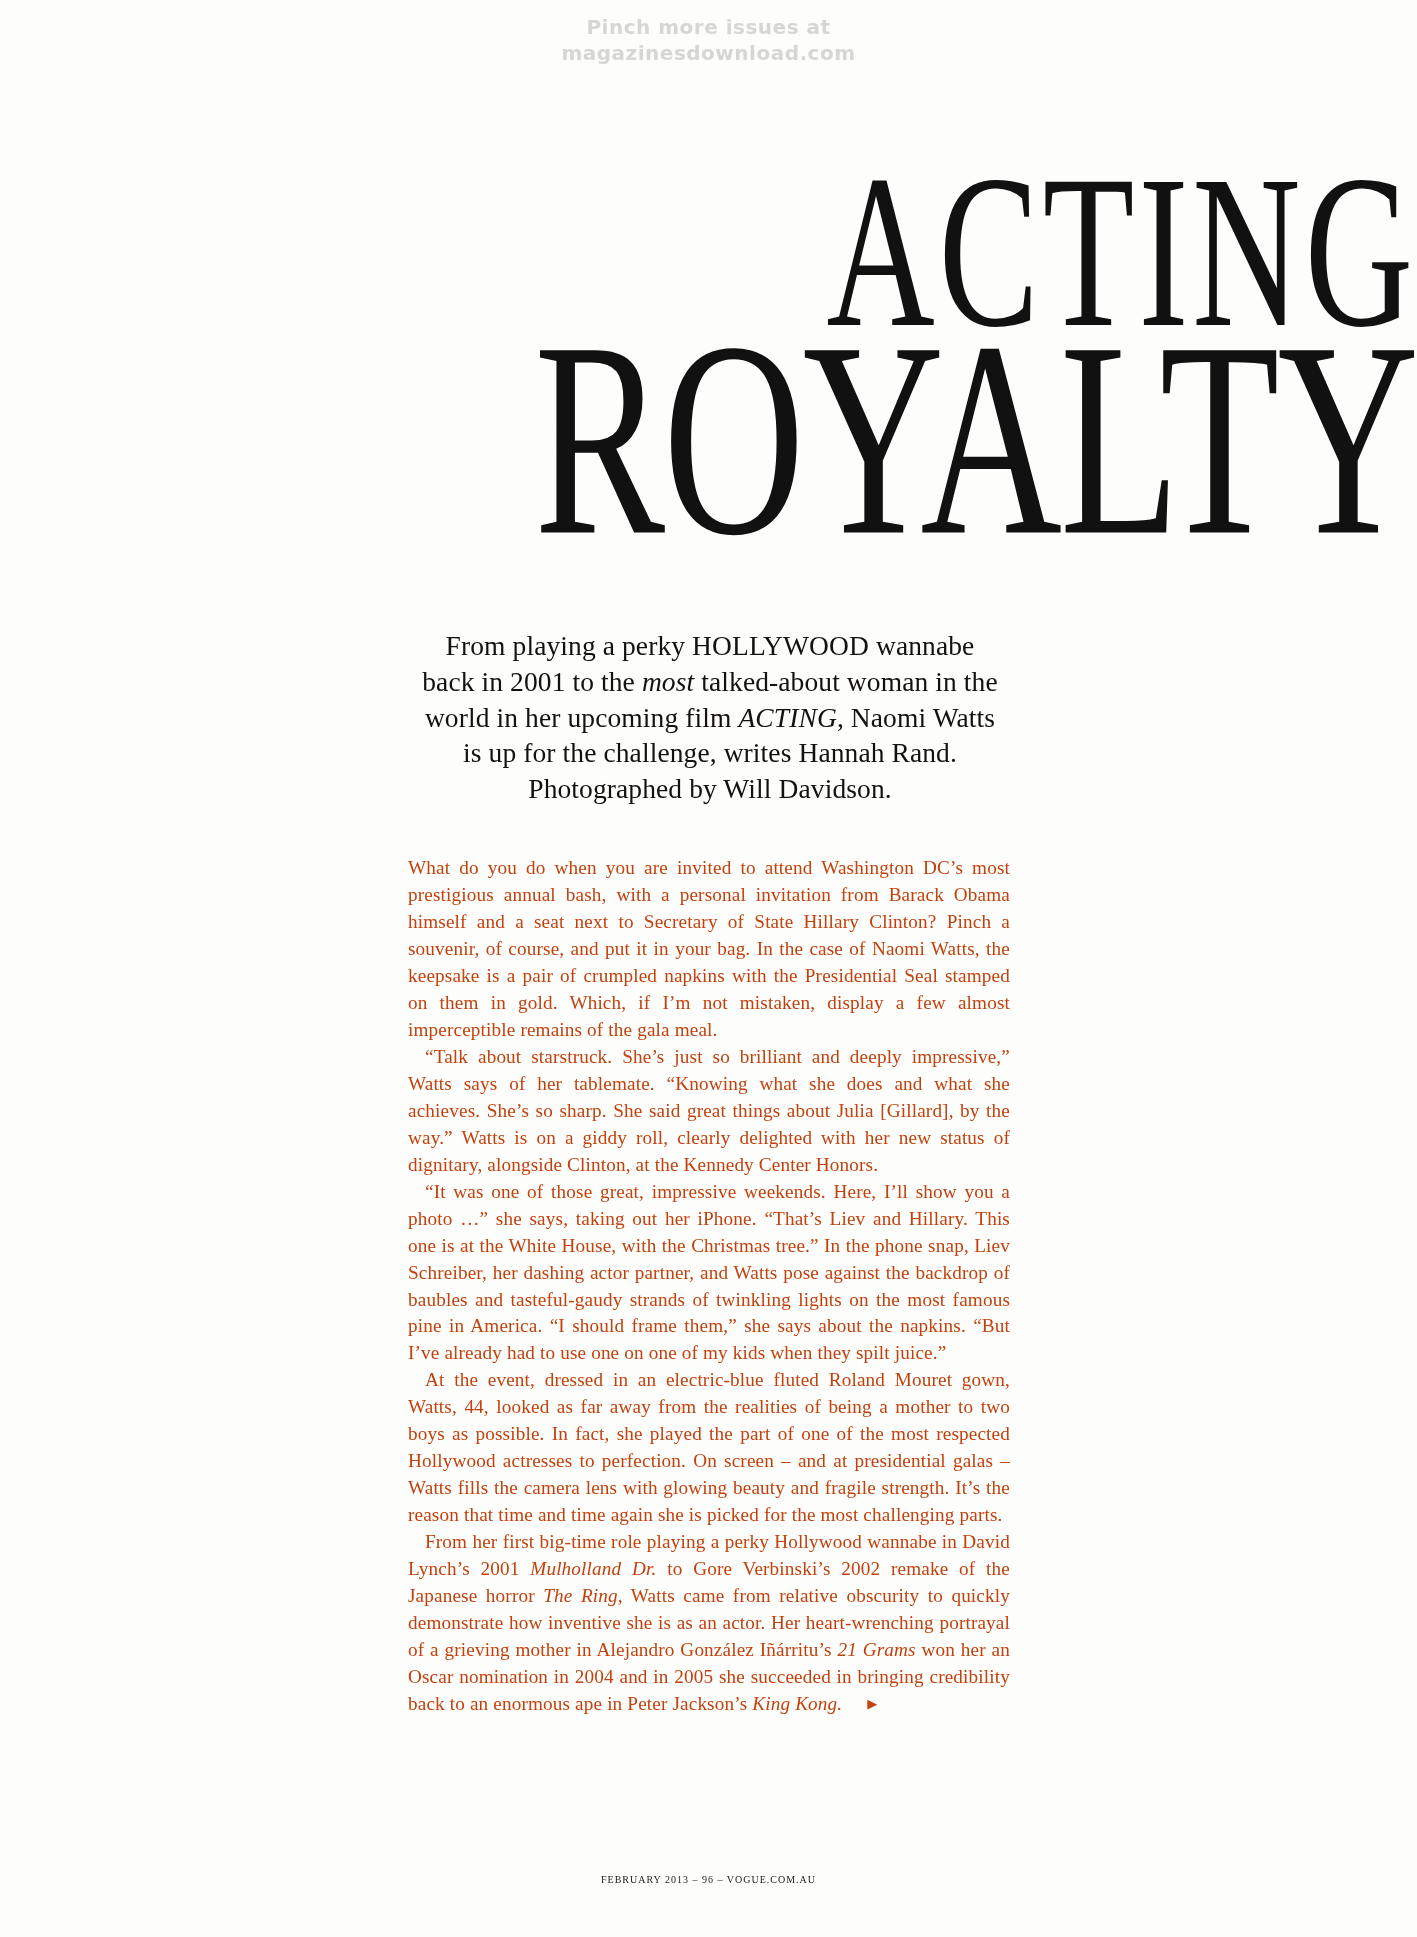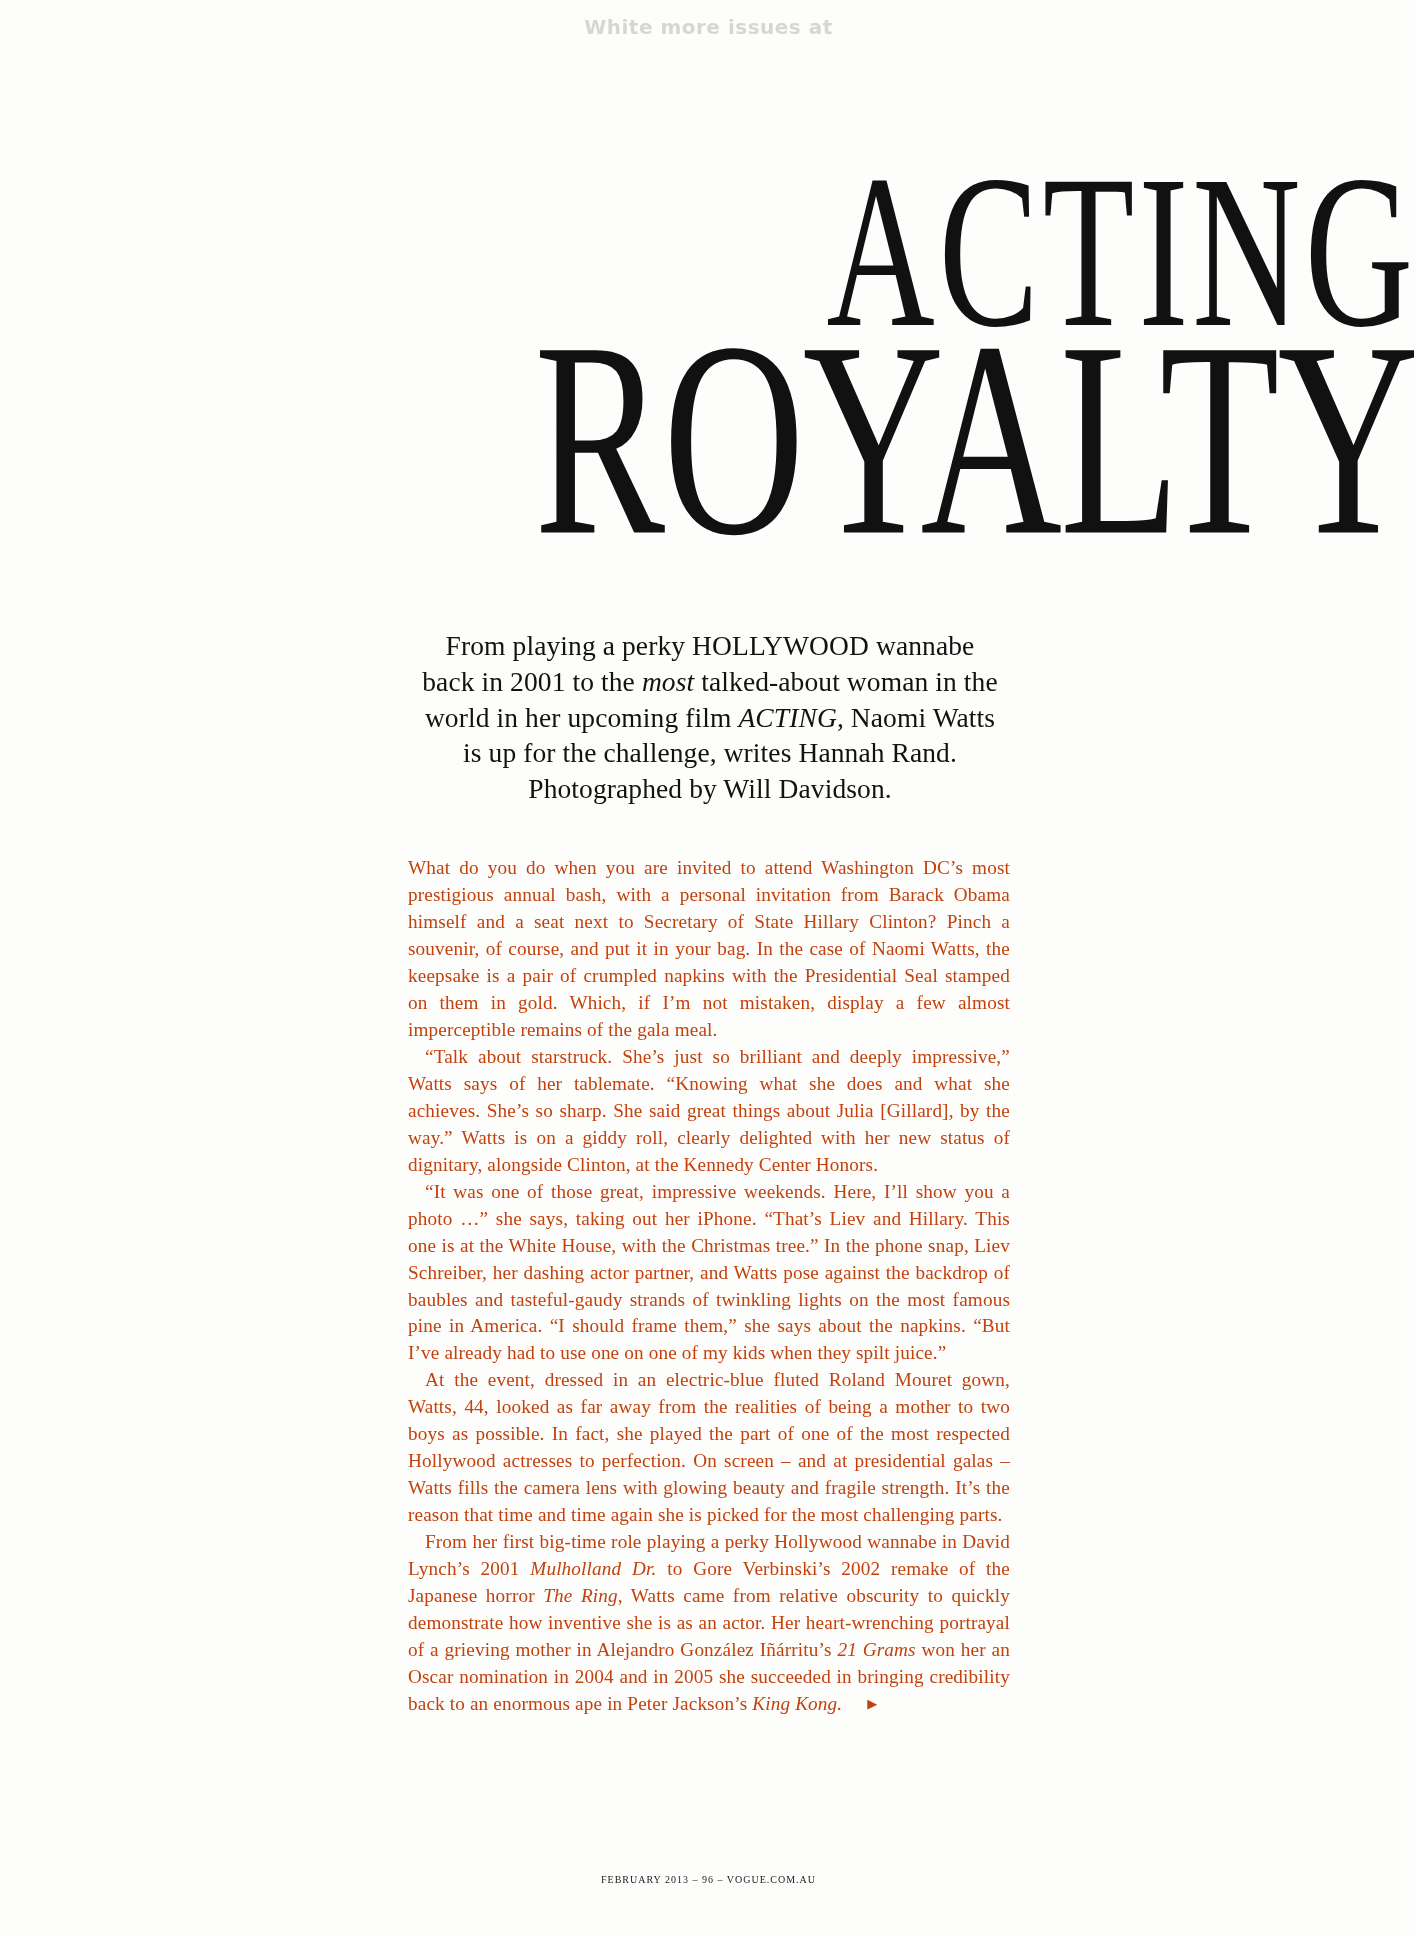--- a/index.html
+++ b/index.html
@@ -125,21 +125,22 @@
     font-family: "Liberation Serif", serif;
     color: #1b1b1b;
   }
 </style>
 </head>
 <body>
 
 <div class="page">
 
   <div class="watermark">
-    <div>White more issues at</div>
+    <div>Pinch more issues at</div>
+    <div>magazinesdownload.com</div>
   </div>
 
   <div class="headline">
     <span class="line1">ACTING</span>
     <span class="line2">ROYALTY</span>
   </div>
 
   <div class="deck">
     <span>From playing a perky HOLLYWOOD wannabe back in 2001 to the </span><i>most</i><span> talked-about woman in the world in her upcoming film </span><i>ACTING</i><span>, Naomi Watts is up for the challenge, writes Hannah Rand. Photographed by Will Davidson.</span>
   </div>

